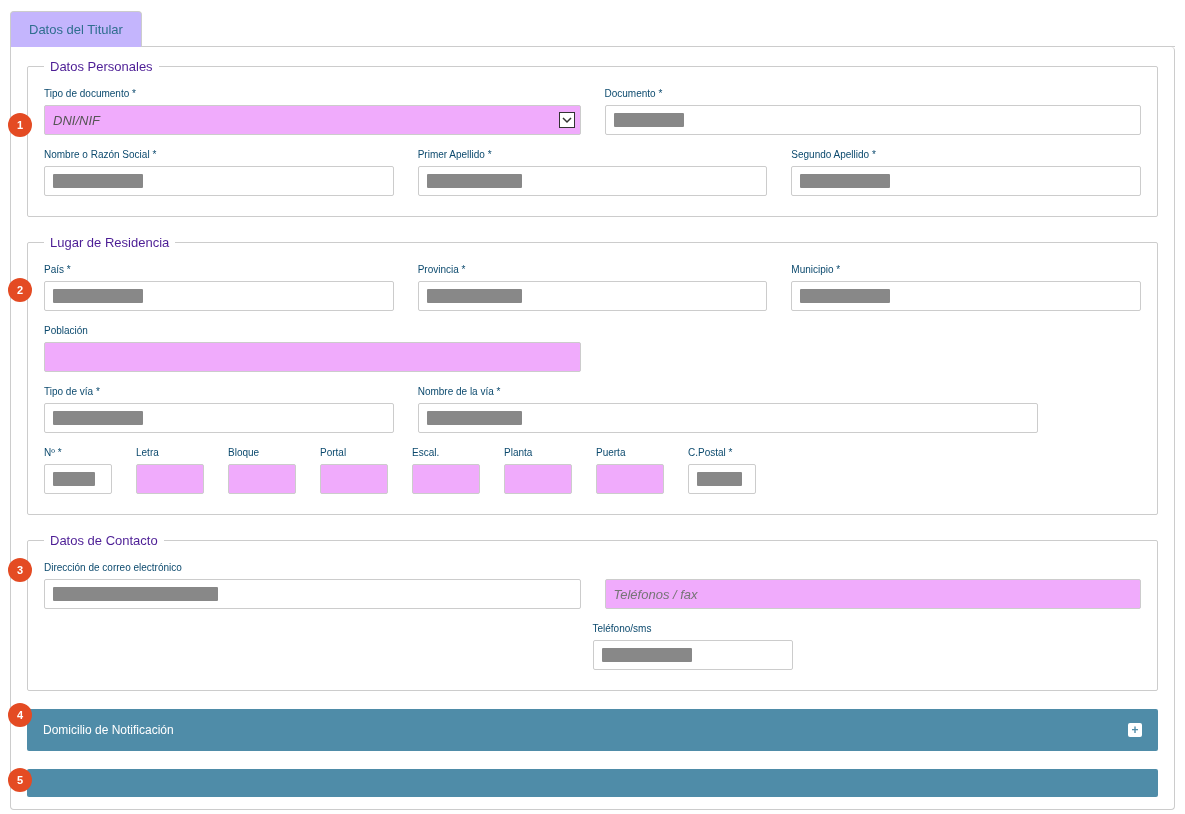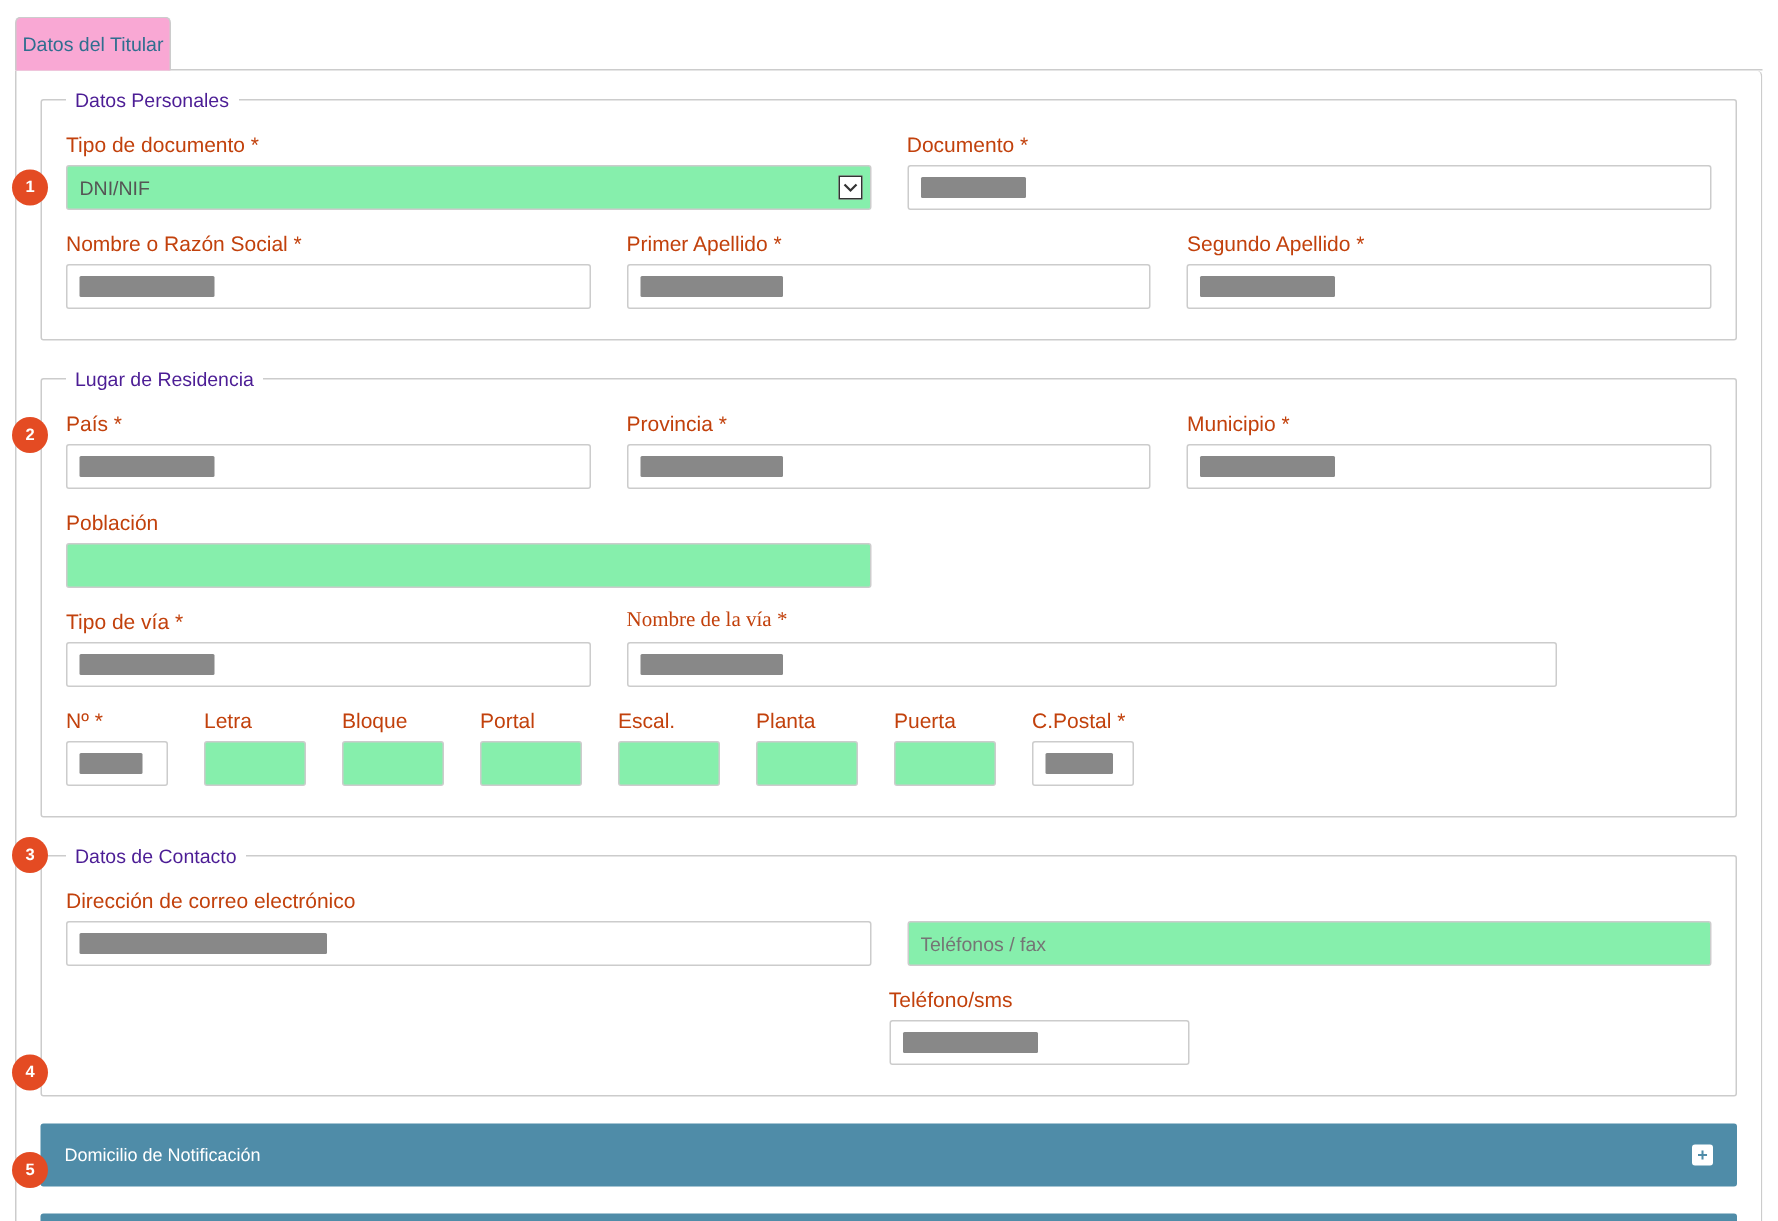--- a/index.html
+++ b/index.html
@@ -3,21 +3,21 @@
   <meta charset="utf-8">
   <style>
     * { box-sizing: border-box; margin: 0; padding: 0; }
     body { font-family: Arial, Helvetica, sans-serif; font-size: 13px; color: #555; background: #fff; padding: 10px; }
     .page { width: 1165px; margin: 0 auto; }
 
     .tabs { display: flex; border-bottom: 1px solid #ccc; position: relative; z-index: 2; }
     .tab {
       border: 1px solid #ccc; border-bottom: none;
       border-top-left-radius: 4px; border-top-right-radius: 4px;
-      padding: 10px 4px; background: #f9a8d4; color: #2f6e8f;
+      padding: 10px 18px; background: #c4b5fd; color: #2f6e8f;
       cursor: pointer; font-size: 13px; position: relative; top: 1px;
     }
 
     .panel {
       border: 1px solid #ccc; border-top: none;
       border-radius: 0 4px 4px 4px;
       padding: 12px 16px; background: #fff;
       margin-bottom: 6px;
     }
 
@@ -26,25 +26,25 @@
       padding: 14px 16px 20px; margin-bottom: 18px;
       position: relative;
     }
     legend { color: #4c1d95; padding: 0 6px; font-size: 13px; }
 
     .row { display: flex; gap: 24px; margin-bottom: 14px; flex-wrap: wrap; }
     .col-half { flex: 0 0 calc(50% - 12px); }
     .col-third { flex: 0 0 calc(33.333% - 16px); }
     .col-narrow { flex: 0 0 70px; }
 
-    .field-label { display: block; margin-bottom: 6px; color: #c2410c; font-size: 14px; }
+    .field-label { display: block; margin-bottom: 6px; color: #0c4a6e; font-size: 10px; }
 
     .input, .select {
       width: 100%; height: 30px; border: 1px solid #ccc; border-radius: 2px;
-      padding: 4px 8px; font-size: 13px; background: #86efac; color: #555;
+      padding: 4px 8px; font-size: 13px; background: #f0abfc; color: #555; font-style: italic;
     }
     .select-wrap { position: relative; }
     .select-caret {
       position: absolute; right: 6px; top: 50%; transform: translateY(-50%);
       width: 16px; height: 16px; border: 1px solid #333; display:flex; align-items:center; justify-content:center;
       pointer-events:none; background:#fff;
     }
     .select-caret svg { width:10px; height:10px; }
 
     .filled-block {
@@ -170,21 +170,21 @@
         </div>
       </div>
 
       <div class="row">
         <div class="col-third">
           <label class="field-label">Tipo de vía *</label>
           <div class="filled-input">
               <span class="filled-block" style="width: 90px;"></span>
             </div>
         </div>
-        <div style="flex:0 0 calc(58% - 16px);font-family:Liberation Serif, serif;">
+        <div style="flex:0 0 calc(58% - 16px);">
           <label class="field-label">Nombre de la vía *</label>
           <div class="filled-input">
               <span class="filled-block" style="width: 95px;"></span>
             </div>
         </div>
       </div>
 
       <div class="row addr-row" style="margin-bottom:0;">
         <div class="col-narrow">
           <label class="field-label">Nº *</label>

